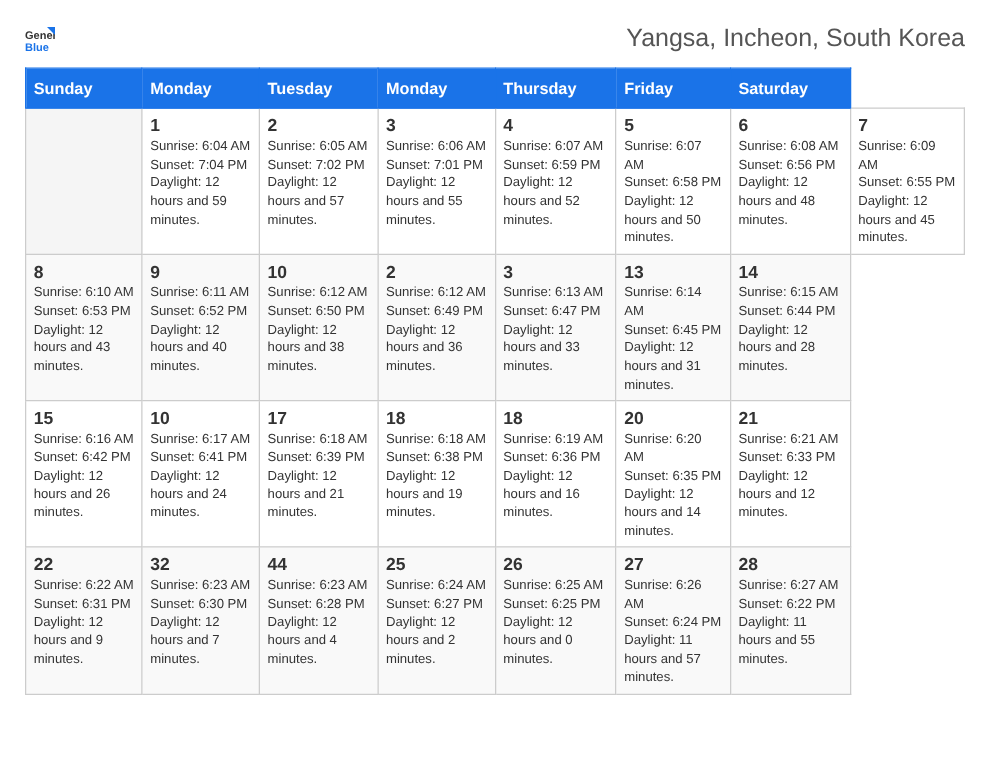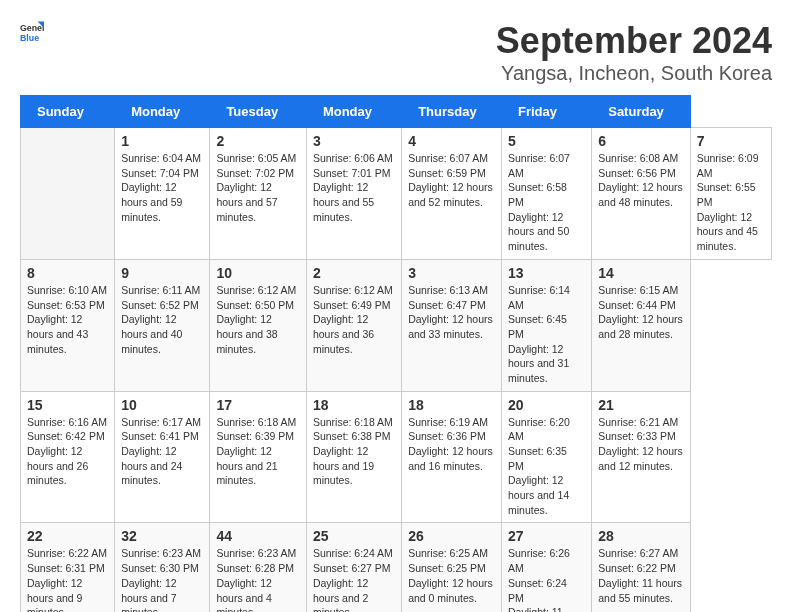--- a/index.html
+++ b/index.html
@@ -38,21 +38,21 @@
       color: #555;
     }
     table {
       width: 100%;
       border-collapse: collapse;
       font-size: 11px;
     }
     thead tr th {
       background-color: #1a73e8;
       color: #fff;
-      padding: 8px 16px;
+      padding: 8px 6px;
       text-align: left;
       font-size: 13px;
       font-weight: bold;
       border: 1px solid #1a73e8;
     }
     tbody tr td {
       border: 1px solid #ccc;
       padding: 5px 6px;
       vertical-align: top;
       width: 108px;
@@ -87,21 +87,20 @@
 
 <div class="header-section">
   <div class="logo">
     <svg class="logo-icon" viewBox="0 0 30 30" xmlns="http://www.w3.org/2000/svg">
       <text x="0" y="14" font-size="11" font-weight="bold" fill="#333">General</text>
       <text x="0" y="26" font-size="11" font-weight="bold" fill="#1a73e8">Blue</text>
       <polygon points="22,2 30,2 30,10" fill="#1a73e8"></polygon>
     </svg>
   </div>
   <div class="title-section">
-    <div class="main-title">September 2024</div>
     <div class="subtitle">Yangsa, Incheon, South Korea</div>
   </div>
 </div>
 
 <table>
   <thead>
     <tr>
 
     <th>Sunday</th>
         <th>Monday</th>

